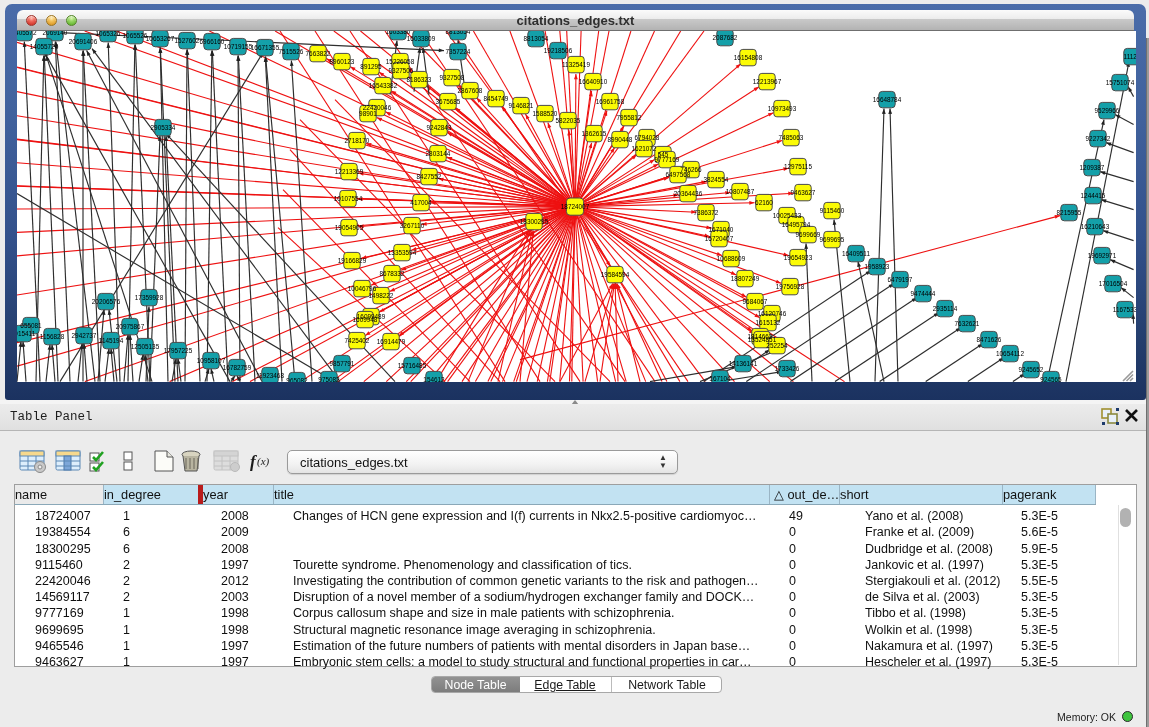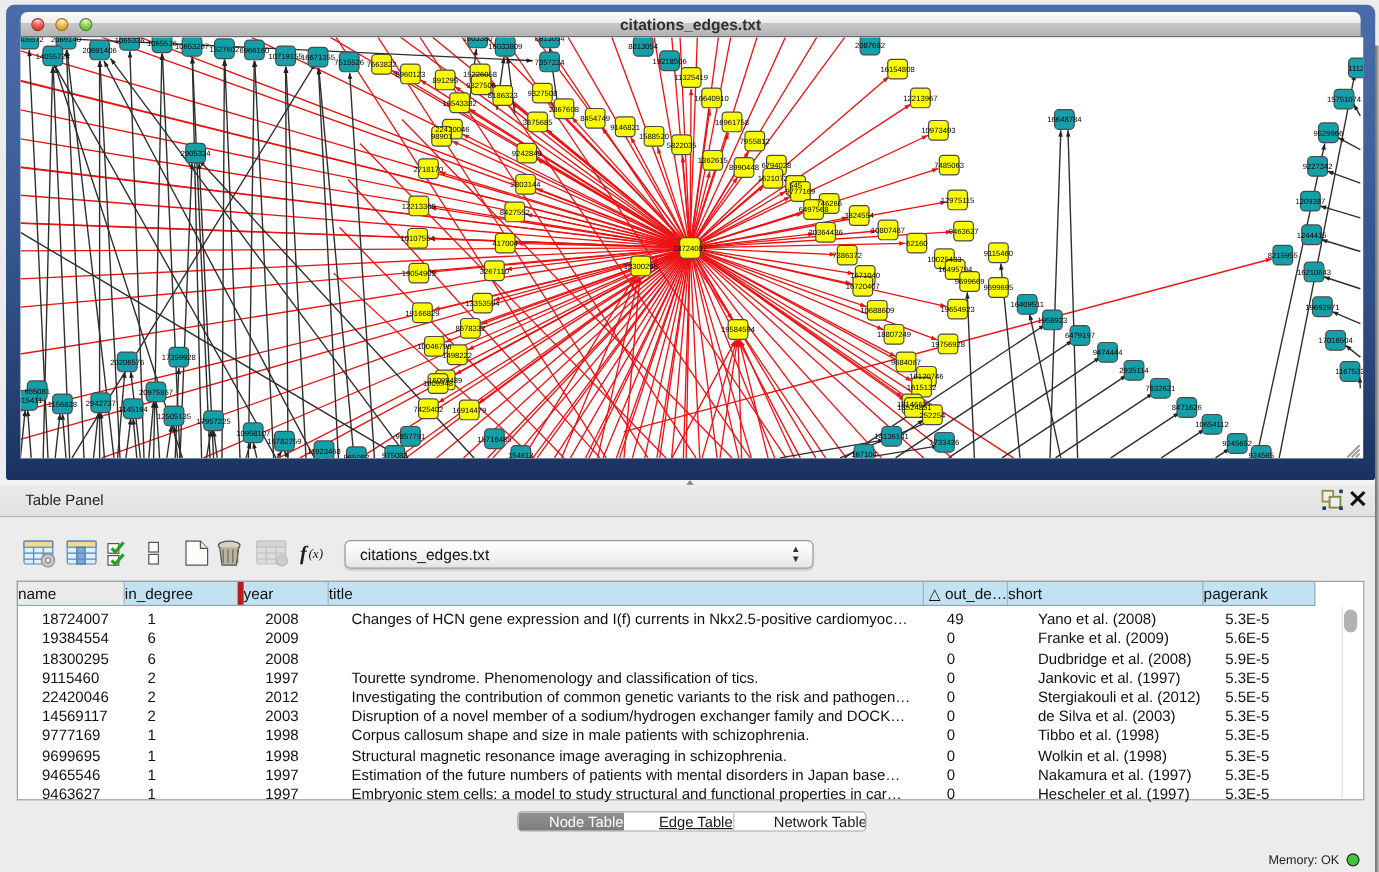--- a/index.html
+++ b/index.html
@@ -732,21 +732,21 @@
         <path d="M1106 350 L1116 340 M1109.5 350 L1116 343.5 M1113 350 L1116 347"></path>
       </g>
 </svg>
 </div>
 
 <div class="abs" style="left:1145.5px;top:38px;width:3.5px;height:689px;background:#9a9a9a;border-left:1px solid #6f6f6f;z-index:60;"></div>
 
 <div class="abs" style="left:0;top:399.6px;width:1149px;height:4.4px;background:#f4f4f4;"></div>
 <div class="abs" style="left:571px;top:400px;width:0;height:0;border-left:4px solid transparent;border-right:4px solid transparent;border-bottom:5px solid #8a8a8a;"></div>
 <div class="abs" style="left:0;top:404px;width:1149px;height:27px;background:linear-gradient(180deg,#ececec,#e0e0e0);border-bottom:1px solid #b5b5b5;">
-  <div class="abs" style="left:21px;top:6px;font-size:12.5px;color:#1e1e1e;">Table Panel</div>
+  <div class="abs" style="left:10px;top:6px;font-size:12.5px;color:#1e1e1e;font-family:Liberation Mono, monospace;">Table Panel</div>
   <svg class="abs" style="left:1101px;top:3px" width="20" height="20" viewBox="0 0 20 20">
     <rect x="1" y="2" width="9" height="9" fill="#e8f0fa" stroke="#a09030" stroke-width="1.6"></rect>
     <rect x="7" y="7" width="9" height="9" fill="#e8f0fa" stroke="#8a8a40" stroke-width="1.6"></rect>
     <rect x="15" y="1" width="3" height="3" fill="#1d3a6b"></rect>
       <rect x="1" y="15" width="3" height="3" fill="#1d3a6b"></rect>
       <rect x="15" y="15" width="3" height="3" fill="#1d3a6b"></rect>
   </svg>
   <svg class="abs" style="left:1124px;top:4px" width="15" height="15" viewBox="0 0 15 15">
       <path d="M2 2 L13 13 M13 2 L2 13" stroke="#111" stroke-width="2.6"></path>
     </svg>
@@ -890,20 +890,20 @@
     <span style="left:206px">1997</span>
     <span style="left:278px">Embryonic stem cells: a model to study structural and functional properties in car…</span>
     <span style="left:774px">0</span>
     <span style="left:850px">Hescheler et al. (1997)</span>
     <span style="left:1006px">5.3E-5</span>
   </div>
 
 <div class="abs" style="left:1118px;top:505px;width:1px;height:160px;background:#e0e0e0;"></div>
 <div class="abs" style="left:1120px;top:508px;width:11px;height:19px;border-radius:5.5px;background:#b2b2b2;"></div>
 
-<div class="abs" style="left:430.5px;top:675.5px;width:291px;height:17px;border:1px solid #a8a8a8;border-radius:4px;background:#fff;overflow:hidden;font-size:12.3px;line-height:16px;text-align:right;">
+<div class="abs" style="left:430.5px;top:675.5px;width:291px;height:17px;border:1px solid #a8a8a8;border-radius:4px;background:#fff;overflow:hidden;font-size:12.3px;line-height:16px;text-align:center;">
   <div class="abs" style="left:0;top:0;width:88px;height:17px;background:linear-gradient(180deg,#929292,#7a7a7a);color:#fff;">Node Table</div>
   <div class="abs" style="left:88px;top:0;width:92px;height:17px;color:#1a1a1a;border-right:1px solid #bbb;text-decoration:underline;">Edge Table</div>
   <div class="abs" style="left:180px;top:0;width:111px;height:17px;color:#1a1a1a;">Network Table</div>
 </div>
 
 <div class="abs" style="left:1000px;top:711px;width:116px;text-align:right;font-size:10.5px;color:#222;">Memory: OK</div>
 <div class="abs" style="left:1122px;top:710.5px;width:11px;height:11px;border-radius:50%;background:#3ec43e;border:1px solid #2a2a2a;"></div>
 
 </body></html>

